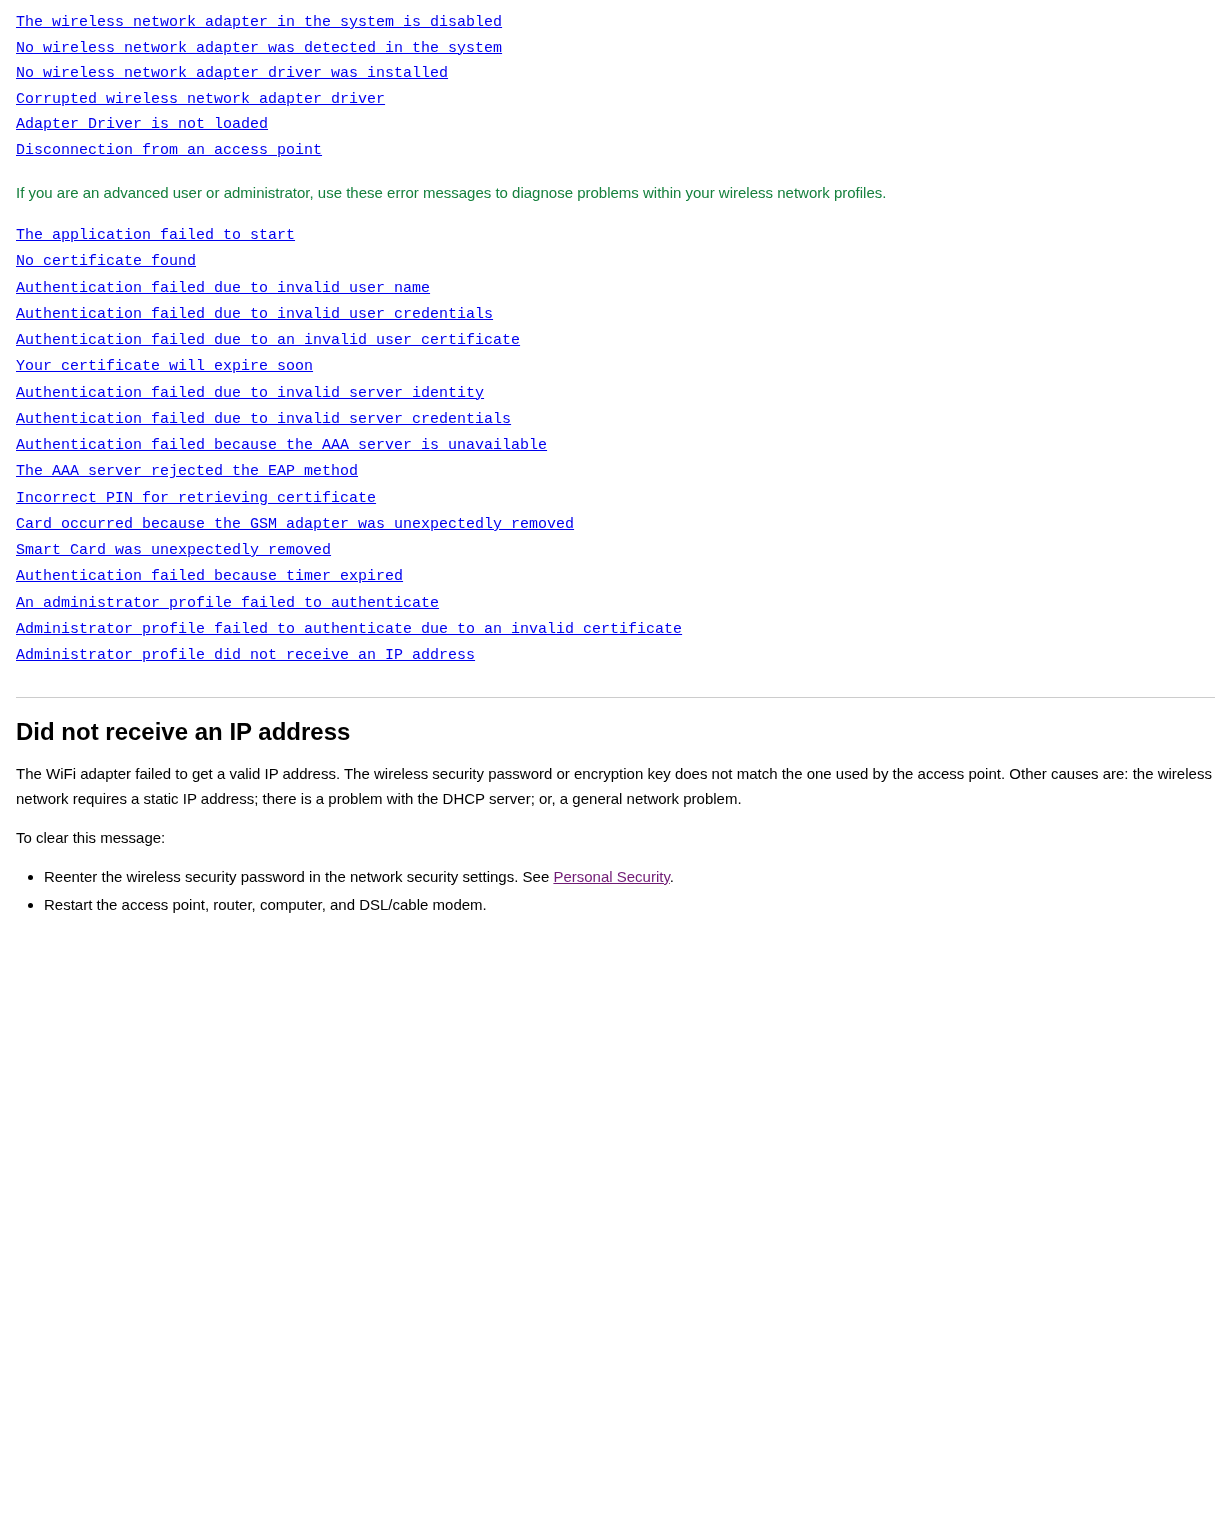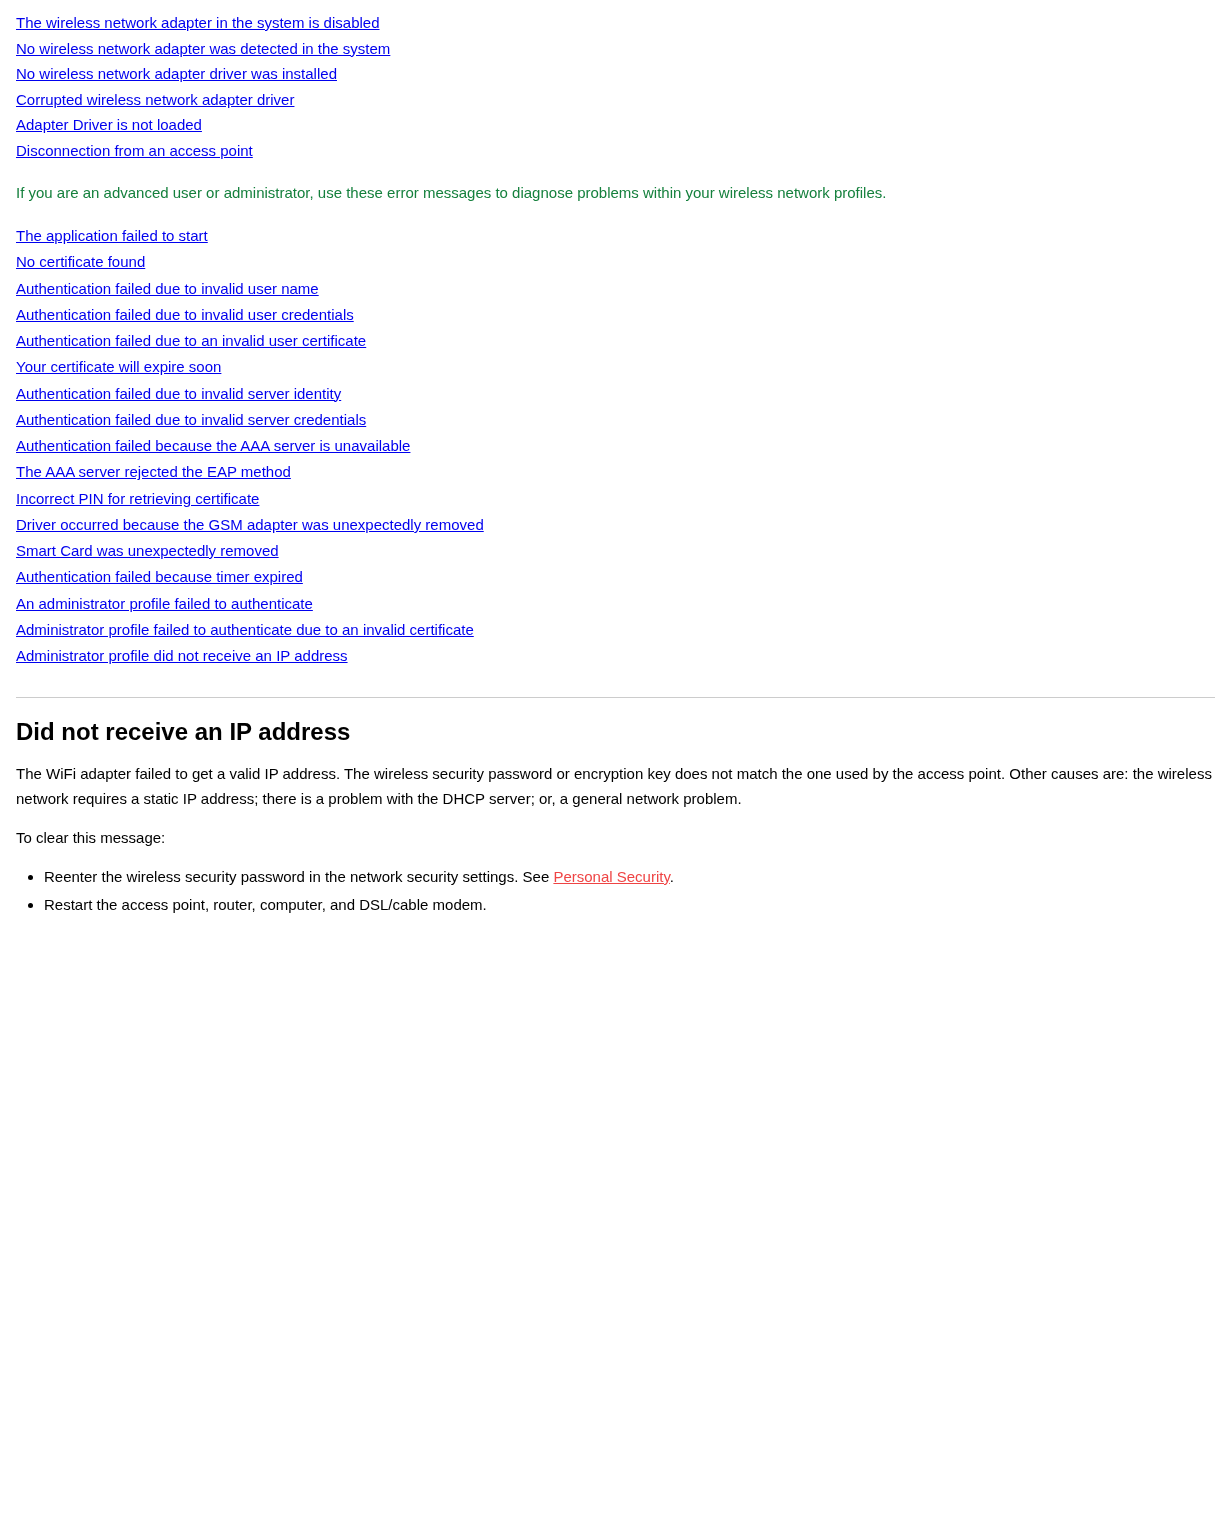--- a/index.html
+++ b/index.html
@@ -17,20 +17,21 @@
     }
     .link-list {
       margin: 0 0 10px 0;
     }
     .link-item {
       display: block;
       color: #0000ee;
       text-decoration: underline;
       cursor: pointer;
       line-height: 1.7;
+      font-family: Liberation Mono, monospace;
     }
     .description-text {
       margin: 18px 0 18px 0;
       line-height: 1.6;
       color: #15803d;
     }
     .error-links-section {
       margin-top: 4px;
     }
     .error-links-section .link-item {
@@ -54,21 +55,21 @@
     .bullet-list {
       margin-left: 28px;
       margin-top: 8px;
     }
     .bullet-list li {
       line-height: 1.65;
       margin-bottom: 4px;
       list-style-type: disc;
     }
     .inline-link {
-      color: #ef4444;
+      color: #701a75;
       text-decoration: underline;
       cursor: pointer;
     }
   </style>
 </head>
 <body>
 
 <div>
   <div class="link-list" id="top-links-container">
       <a class="link-item" href="#">The wireless network adapter in the system is disabled</a>
@@ -88,21 +89,21 @@
       <a class="link-item" href="#">No certificate found</a>
       <a class="link-item" href="#">Authentication failed due to invalid user name</a>
       <a class="link-item" href="#">Authentication failed due to invalid user credentials</a>
       <a class="link-item" href="#">Authentication failed due to an invalid user certificate</a>
       <a class="link-item" href="#">Your certificate will expire soon</a>
       <a class="link-item" href="#">Authentication failed due to invalid server identity</a>
       <a class="link-item" href="#">Authentication failed due to invalid server credentials</a>
       <a class="link-item" href="#">Authentication failed because the AAA server is unavailable</a>
       <a class="link-item" href="#">The AAA server rejected the EAP method</a>
       <a class="link-item" href="#">Incorrect PIN for retrieving certificate</a>
-      <a class="link-item" href="#">Driver occurred because the GSM adapter was unexpectedly removed</a>
+      <a class="link-item" href="#">Card occurred because the GSM adapter was unexpectedly removed</a>
       <a class="link-item" href="#">Smart Card was unexpectedly removed</a>
       <a class="link-item" href="#">Authentication failed because timer expired</a>
       <a class="link-item" href="#">An administrator profile failed to authenticate</a>
       <a class="link-item" href="#">Administrator profile failed to authenticate due to an invalid certificate</a>
       <a class="link-item" href="#">Administrator profile did not receive an IP address</a>
     </div>
 </div>
 
 <hr>
 

